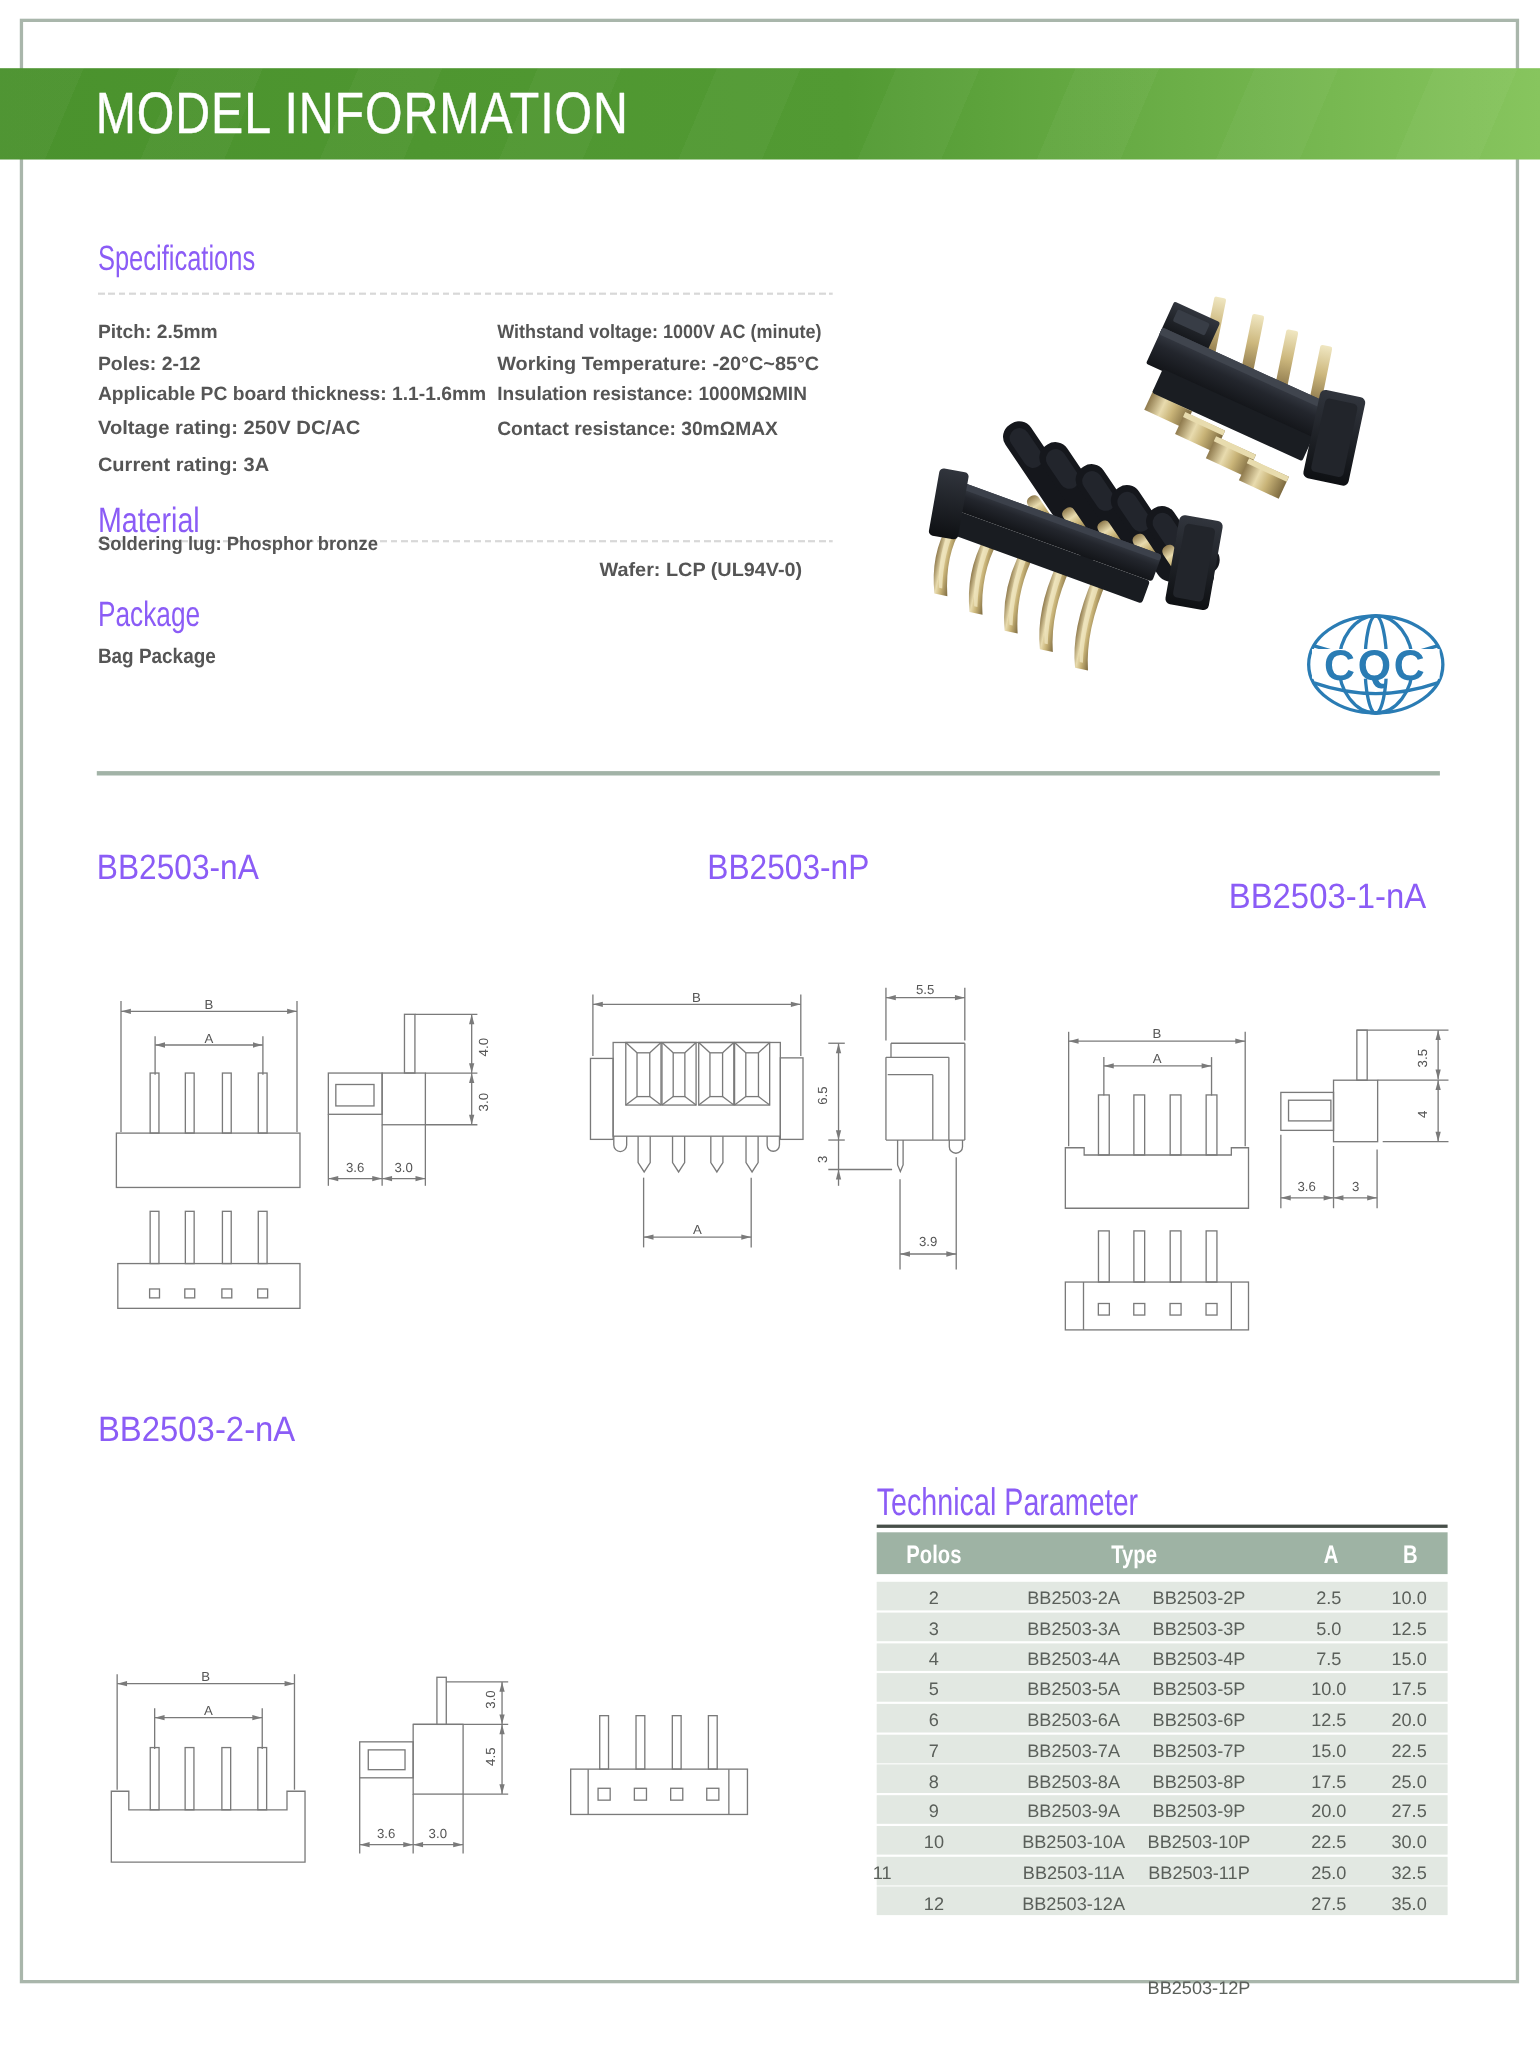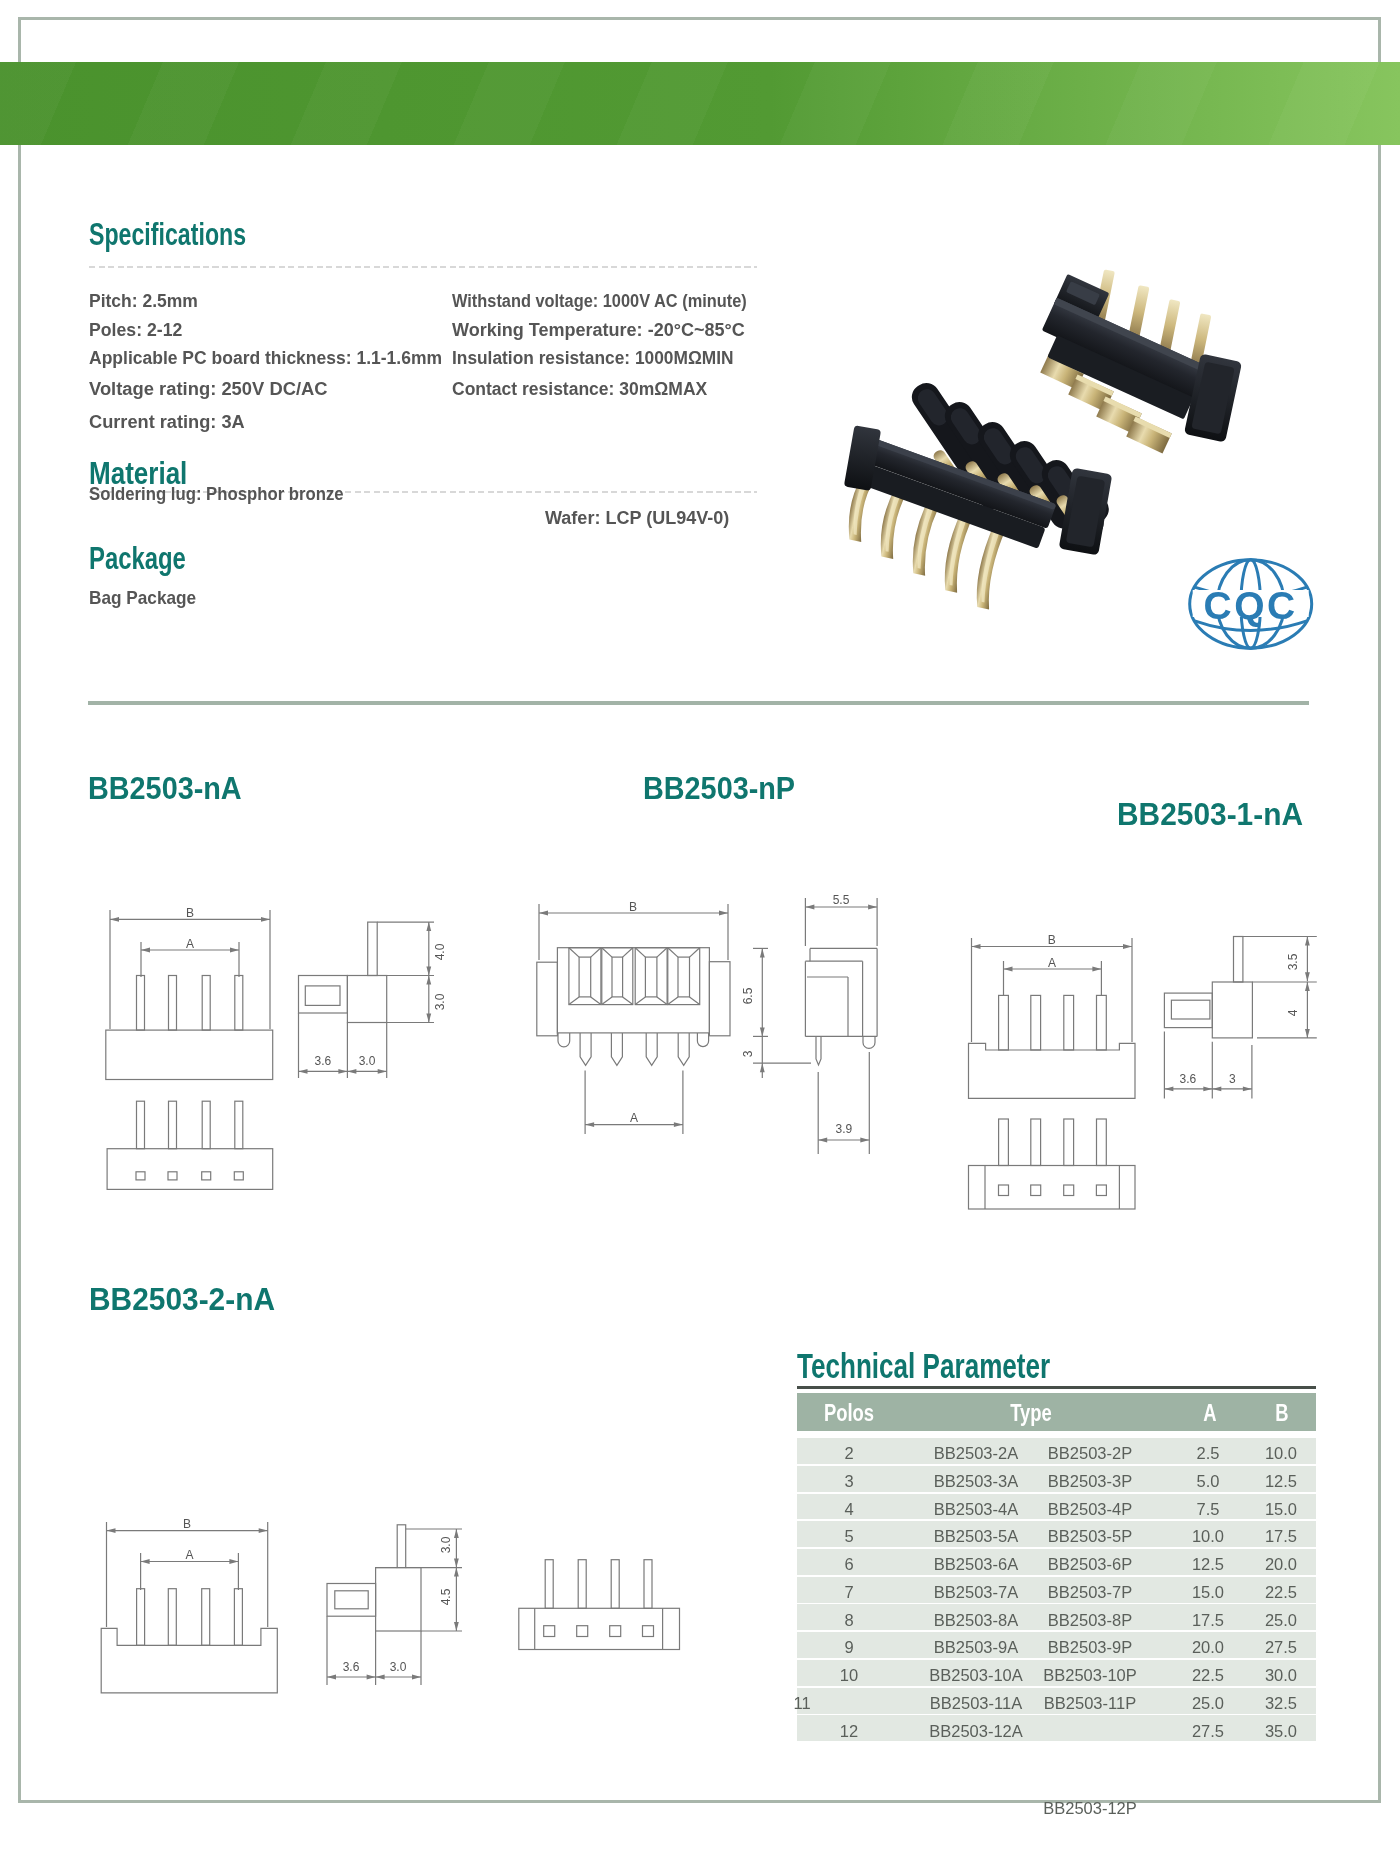--- a/index.html
+++ b/index.html
@@ -3,35 +3,36 @@
 *{margin:0;padding:0;box-sizing:border-box}
 html,body{width:1400px;height:1862px;background:#fff;font-family:"Liberation Sans",sans-serif;overflow:hidden}
 body{position:relative}
 .abs{position:absolute}
 .frame{position:absolute;left:18px;top:17px;width:1363px;height:1786px;border:3px solid #a9b6ab}
 .banner{position:absolute;left:0;top:62px;width:1400px;height:83px;
  background:linear-gradient(90deg,#4a922d 0%,#529a33 55%,#87c55e 100%)}
 .banner .stripes{position:absolute;inset:0;background:repeating-linear-gradient(113deg,rgba(255,255,255,0.03) 0 70px,rgba(255,255,255,0) 70px 150px)}
 .banner h1{position:absolute;left:87px;top:50%;transform:translateY(-51%);color:#fff;font-size:53px;font-weight:normal;white-space:nowrap;-webkit-text-stroke:0.4px #fff}
 .banner h1 span{display:inline-block;transform:scaleX(0.828);transform-origin:left center;letter-spacing:1px}
-h2{position:absolute;color:#0f766e;font-size:32px;font-weight:bold;white-space:nowrap}
+h2{position:absolute;color:#8b5cf6;font-size:32px;font-weight:normal;white-space:nowrap}
 h2 span{display:inline-block;transform-origin:left center}
 .dash{position:absolute;height:2px;background:repeating-linear-gradient(90deg,#d8d8d8 0 6px,rgba(0,0,0,0) 6px 9.5px)}
 .spec{position:absolute;color:#555;font-size:17.5px;font-weight:bold;white-space:nowrap}
 .spec span{display:inline-block;transform-origin:left center}
 .divider{position:absolute;left:88px;top:701px;width:1221px;height:4px;background:#a2b3a7}
 .tphead{position:absolute;left:797px;width:519px;height:3px;background:#474f49;top:1386px}
 .thbg{position:absolute;left:797px;top:1393px;width:519px;height:37.5px;background:#9eb3a4}
 .throw{position:absolute;left:797px;width:519px;height:25.9px;background:#e2e8e2}
 .cell{position:absolute;transform:translateX(-50%);color:#5a5f5a;font-size:16.5px;white-space:nowrap}
 .hcell{position:absolute;transform:translateX(-50%) scaleX(0.8);color:#fff;font-size:23px;font-weight:bold;white-space:nowrap}
 </style></head><body>
 <div class="frame"></div>
 <div class="banner">
     <div class="stripes"></div>
+    <h1><span>MODEL INFORMATION</span></h1>
   </div>
 
 <h2 style="left:89px;top:216px"><span style="transform:scaleX(0.724)">Specifications</span></h2>
 <div class="dash" style="left:89px;top:266px;width:668px"></div>
 <div class="spec" style="left:89px;top:291px"><span style="transform:scaleX(1.0)">Pitch: 2.5mm</span></div>
 <div class="spec" style="left:89px;top:320px"><span style="transform:scaleX(1.01)">Poles: 2-12</span></div>
 <div class="spec" style="left:89px;top:348px"><span style="transform:scaleX(1.0)">Applicable PC board thickness: 1.1-1.6mm</span></div>
 <div class="spec" style="left:89px;top:379px"><span style="transform:scaleX(1.05)">Voltage rating: 250V DC/AC</span></div>
 <div class="spec" style="left:89px;top:412px"><span style="transform:scaleX(1.04)">Current rating: 3A</span></div>
 <div class="spec" style="left:452px;top:291px"><span style="transform:scaleX(0.935)">Withstand voltage: 1000V AC (minute)</span></div>

